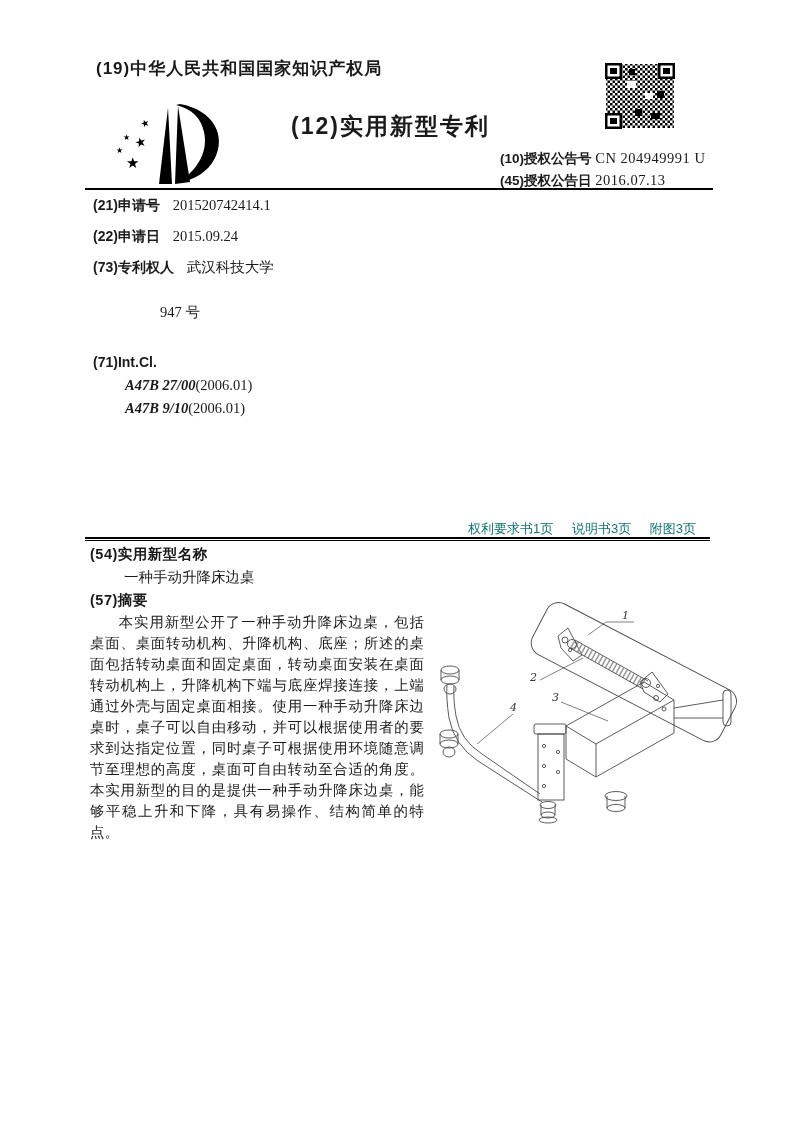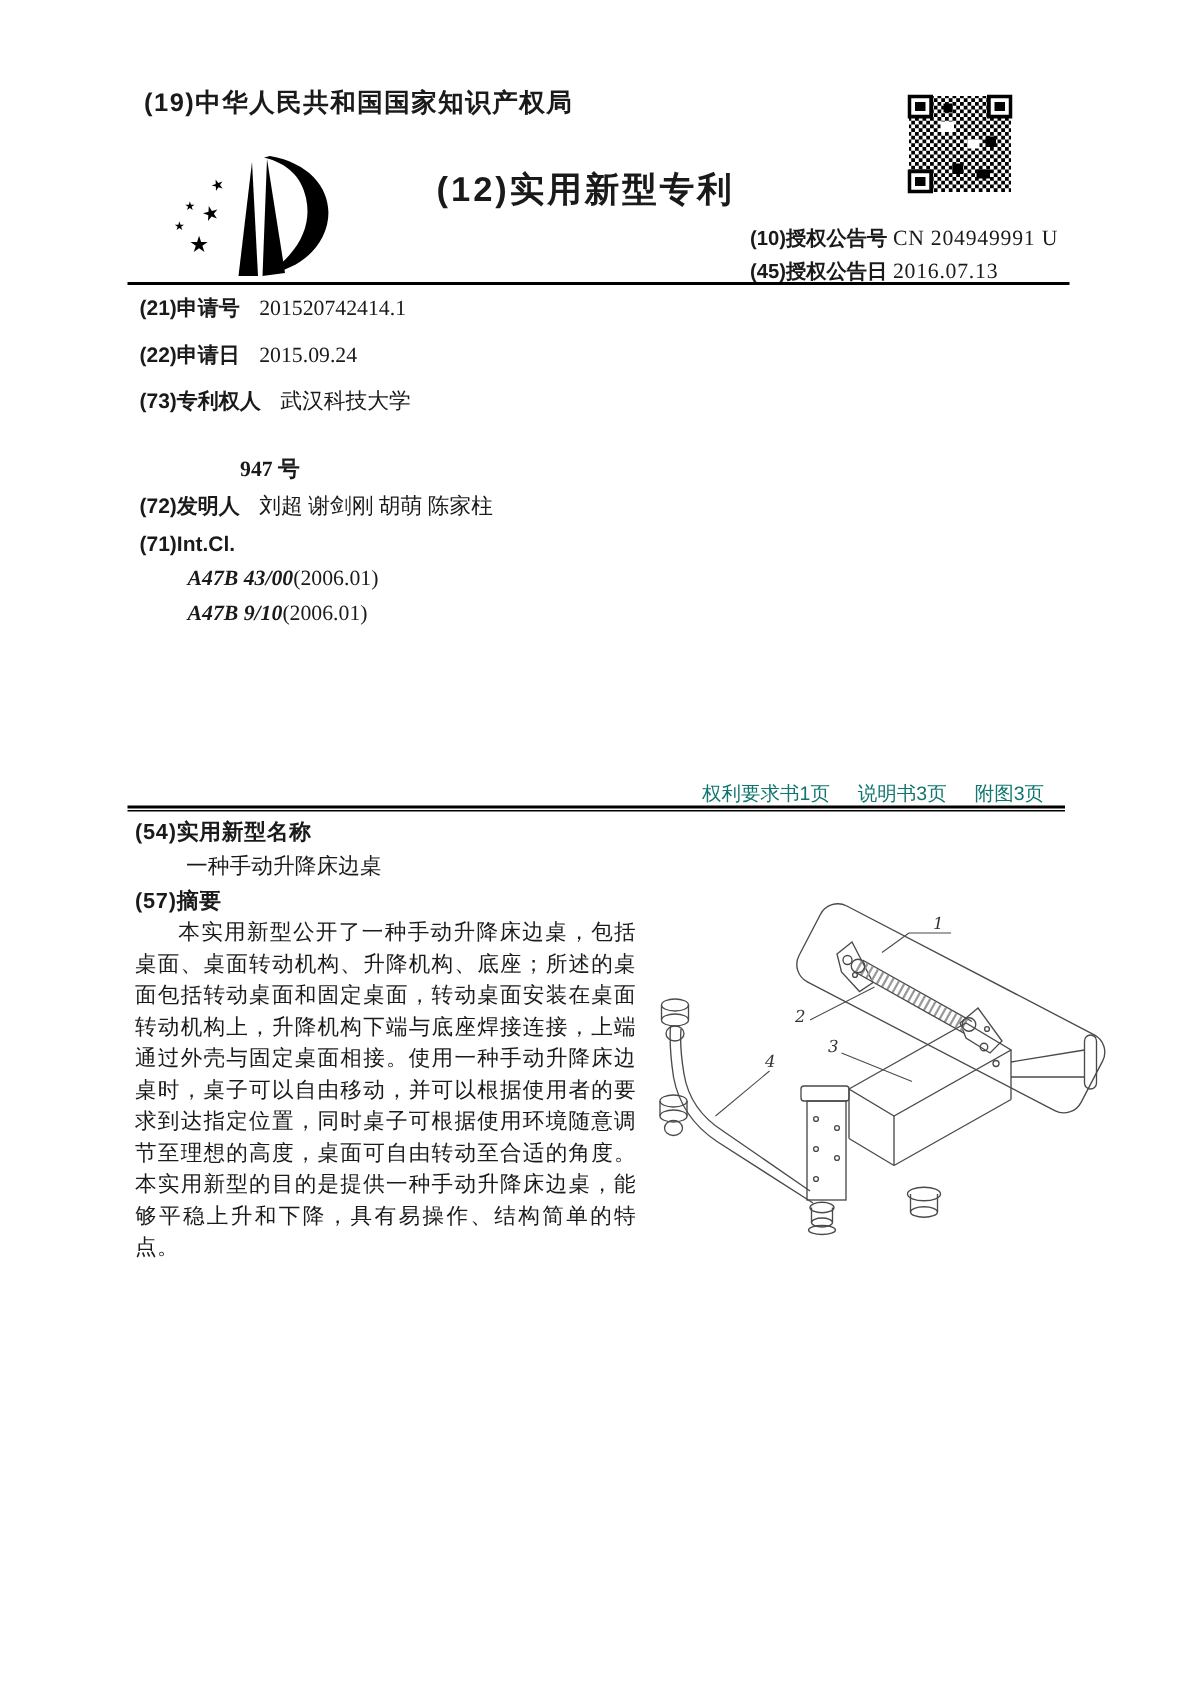--- a/index.html
+++ b/index.html
@@ -101,32 +101,28 @@
     <span class="val">201520742414.1</span>
   </div>
   <div class="abs brow" style="left:93px;top:228px;">
     <span class="lab">(22)申请日</span>
     <span class="val">2015.09.24</span>
   </div>
   <div class="abs brow" style="left:93px;top:258px;">
     <span class="lab">(73)专利权人</span>
     <span class="val cnval">武汉科技大学</span>
   </div>
-  <div class="abs brow" style="left:160px;top:303px;font-weight:bold;">
+  <div class="abs brow" style="left:160px;top:303px;">
     <span class="val cnval">947 号</span>
-  </div>
-  <div class="abs brow" style="left:93px;top:328px;">
-    <span class="lab">(72)发明人</span>
-    <span class="val cnval">刘超  谢剑刚  胡萌  陈家柱</span>
   </div>
   <div class="abs brow" style="left:93px;top:354px;">
     <span class="lab">(71)Int.Cl.</span>
   </div>
   <div class="abs brow" style="left:125px;top:377px;">
-    <span class="intcl-code">A47B 43/00</span><span class="intcl-year">(2006.01)</span>
+    <span class="intcl-code">A47B 27/00</span><span class="intcl-year">(2006.01)</span>
   </div>
   <div class="abs brow" style="left:125px;top:400px;">
     <span class="intcl-code">A47B 9/10</span><span class="intcl-year">(2006.01)</span>
   </div>
 
   <div class="abs pagesinfo">
     <span>权利要求书1页</span>
     <span>说明书3页</span>
     <span>附图3页</span>
   </div>

